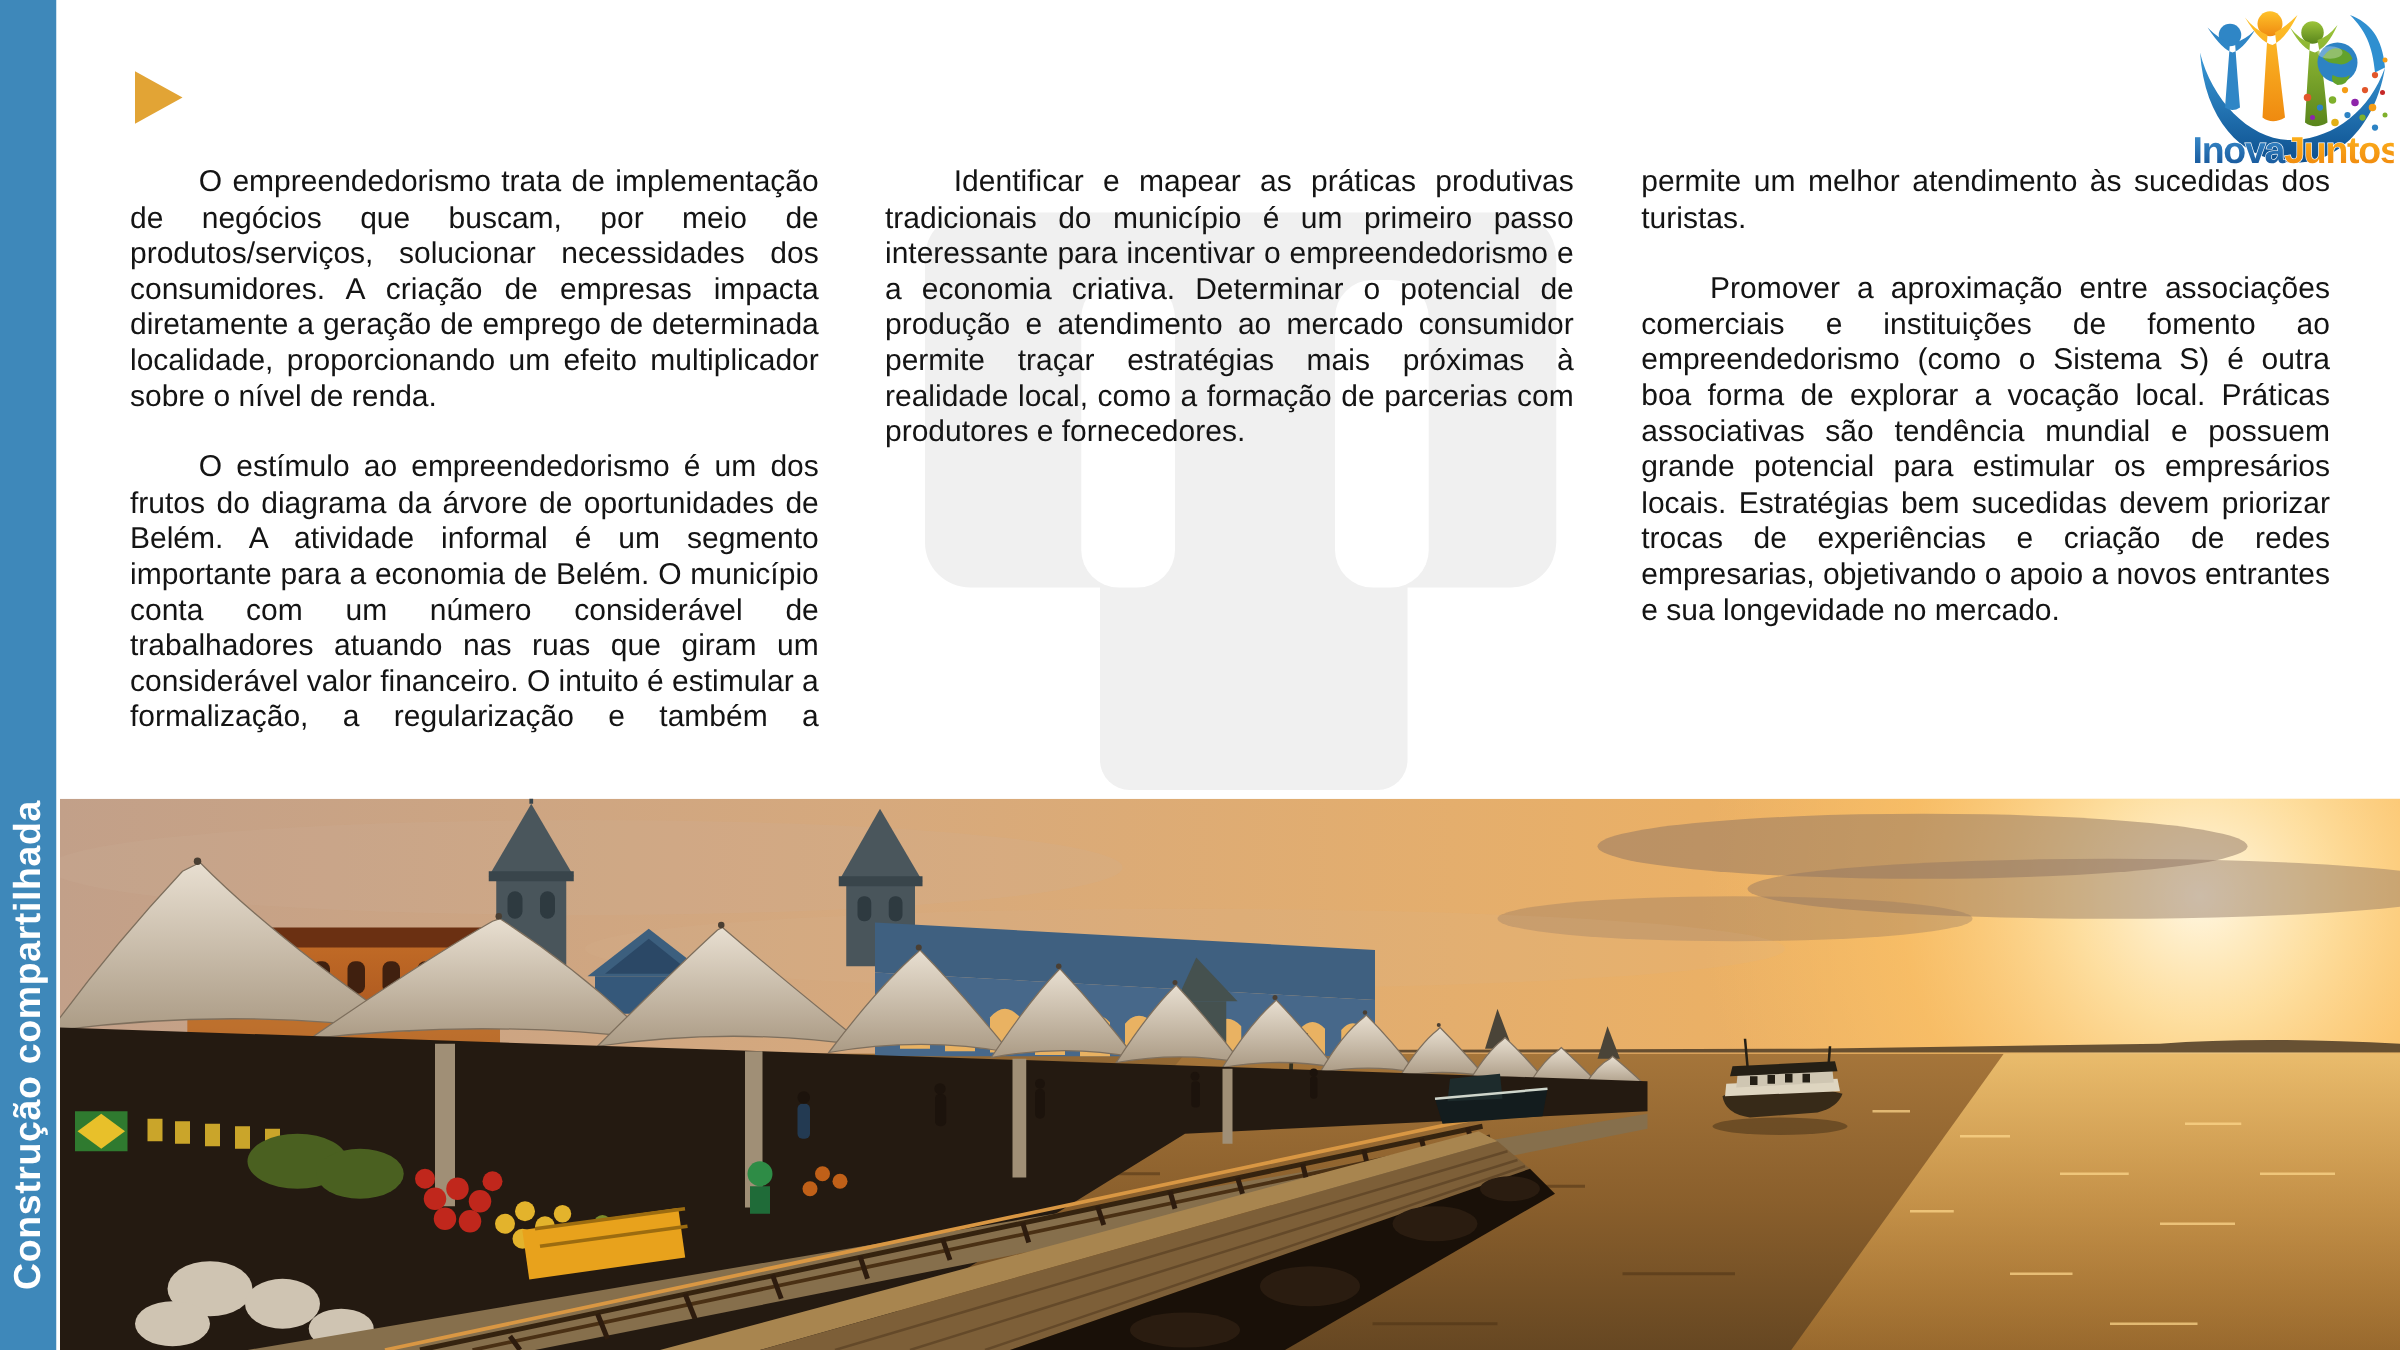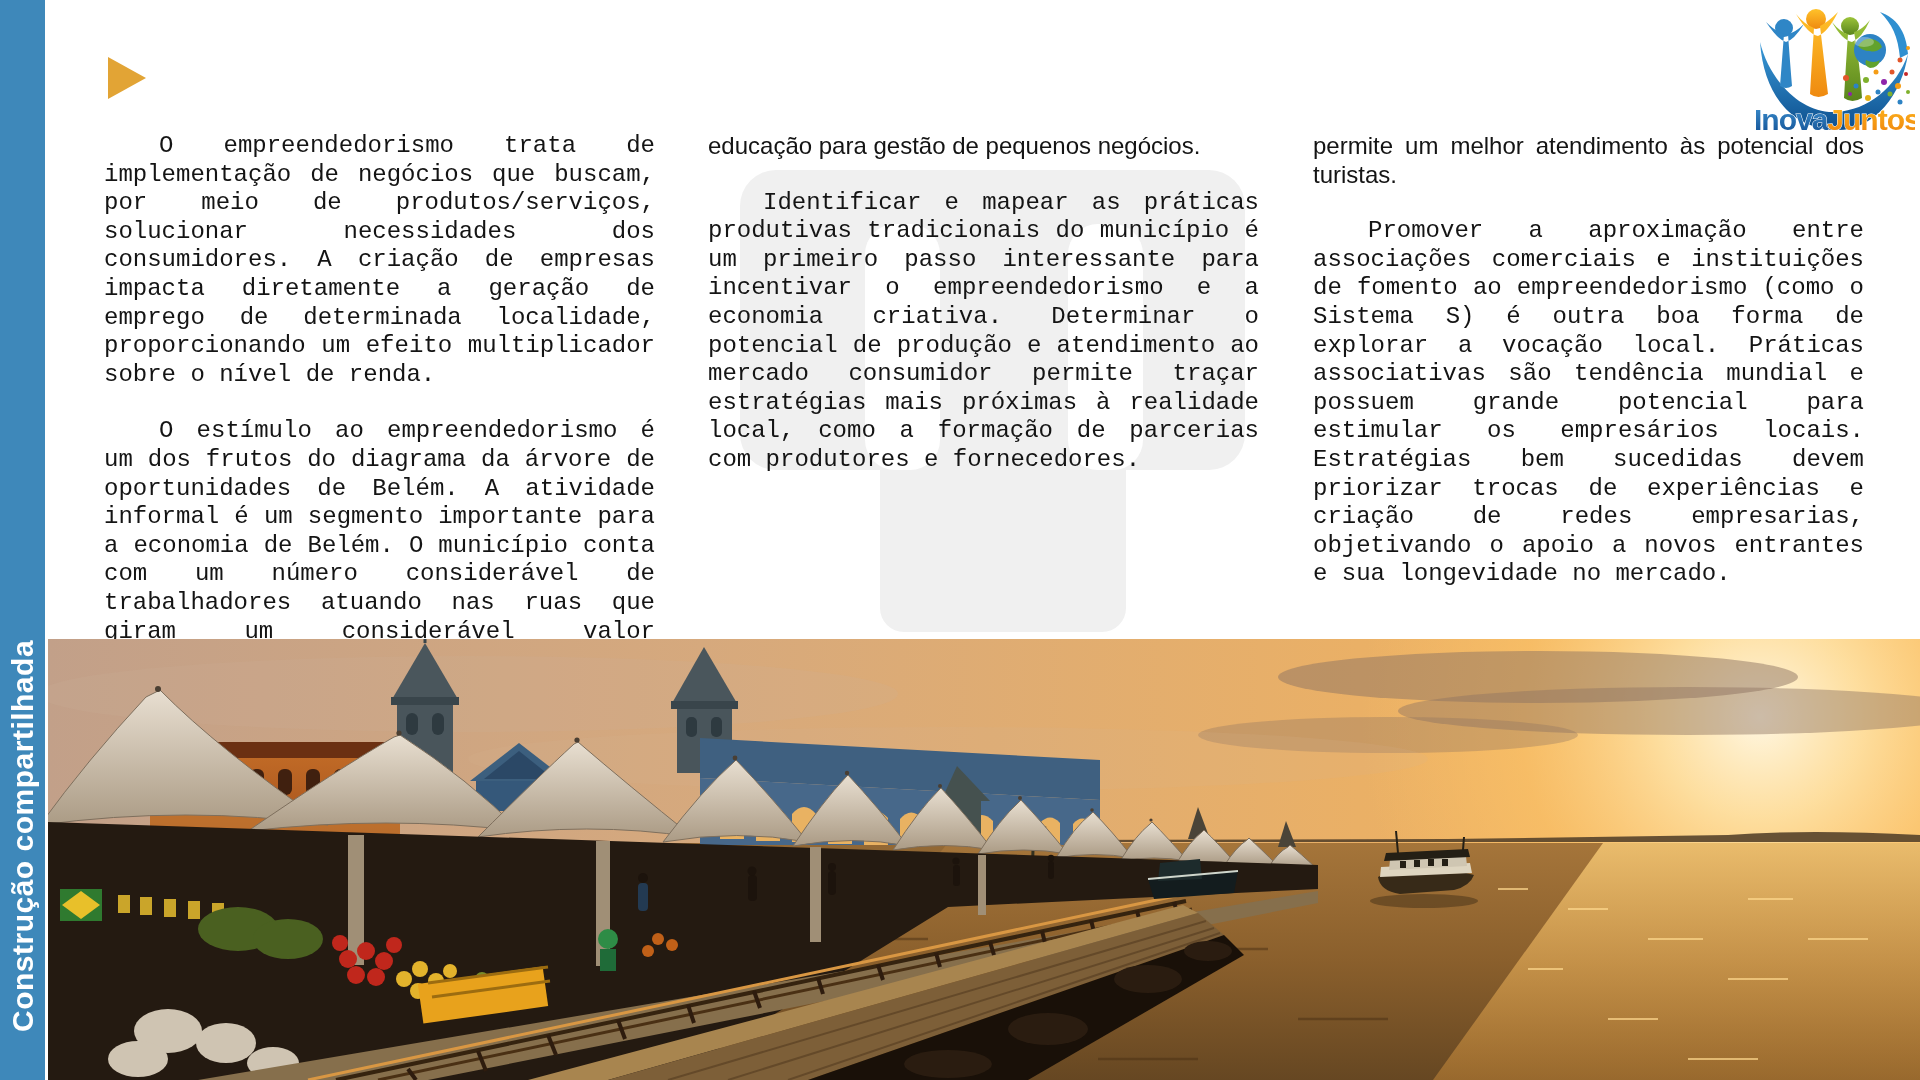--- a/index.html
+++ b/index.html
@@ -11,21 +11,21 @@
     white-space:nowrap;color:#ffffff;font-weight:bold;font-size:30px;letter-spacing:.5px;}
   
   .tri{position:absolute;left:108px;top:57px;width:0;height:0;z-index:4;
     border-left:38px solid #e2a435;border-top:21px solid transparent;border-bottom:21px solid transparent;}
   
   .wm{position:absolute;left:0;top:0;z-index:1;}
   
   .col{position:absolute;top:132px;width:551px;z-index:2;font-size:24px;line-height:28.6px;
        color:#141414;text-align:justify;}
   .col p{margin:0 0 28px 0;}
-  .col p.ind{text-indent:55px;font-family:Liberation Mono, monospace;}
+  .col p.ind{text-indent:55px;}
   .col p.cont{text-indent:0;}
   .col p.runon{text-align-last:justify;}
   .c1{left:104px;} .c2{left:708px;} .c3{left:1313px;}
   
   .logo{position:absolute;left:1750px;top:2px;width:165px;height:135px;z-index:4;}
   
   .photo{position:absolute;left:48px;top:639px;width:1872px;height:441px;z-index:3;}
   .photo svg{display:block;}
 </style>
 </head>
@@ -48,25 +48,24 @@
     <div class="sidebar-label">Construção compartilhada</div>
   </div>
 
   <div class="tri"></div>
 
   <div class="col c1">
     <p class="ind">O empreendedorismo trata de implementação de negócios que buscam, por meio de produtos/serviços, solucionar necessidades dos consumidores. A criação de empresas impacta diretamente a geração de emprego de determinada localidade, proporcionando um efeito multiplicador sobre o nível de renda.</p>
     <p class="ind runon">O estímulo ao empreendedorismo é um dos frutos do diagrama da árvore de oportunidades de Belém. A atividade informal é um segmento importante para a economia de Belém. O município conta com um número considerável de trabalhadores atuando nas ruas que giram um considerável valor financeiro. O intuito é estimular a formalização, a regularização e também a</p>
   </div>
   <div class="col c2">
-    <p class="cont">educação para gestão de pequenos negócios.</p>
     <p class="ind">Identificar e mapear as práticas produtivas tradicionais do município é um primeiro passo interessante para incentivar o empreendedorismo e a economia criativa. Determinar o potencial de produção e atendimento ao mercado consumidor permite traçar estratégias mais próximas à realidade local, como a formação de parcerias com produtores e fornecedores.</p>
   </div>
   <div class="col c3">
-    <p class="cont">permite um melhor atendimento às potencial dos turistas.</p>
+    <p class="cont">permite um melhor atendimento às sucedidas dos turistas.</p>
     <p class="ind">Promover a aproximação entre associações comerciais e instituições de fomento ao empreendedorismo (como o Sistema S) é outra boa forma de explorar a vocação local. Práticas associativas são tendência mundial e possuem grande potencial para estimular os empresários locais. Estratégias bem sucedidas devem priorizar trocas de experiências e criação de redes empresarias, objetivando o apoio a novos entrantes e sua longevidade no mercado.</p>
   </div>
 
   <svg class="logo" viewBox="0 0 165 135">
     <defs>
       <linearGradient id="lgBlue" x1="0" y1="0" x2="0" y2="1">
         <stop offset="0" stop-color="#3a9ad8"></stop>
           <stop offset="1" stop-color="#0d4f8e"></stop>
       </linearGradient>
       <linearGradient id="lgOr" x1="0" y1="0" x2="0" y2="1">

